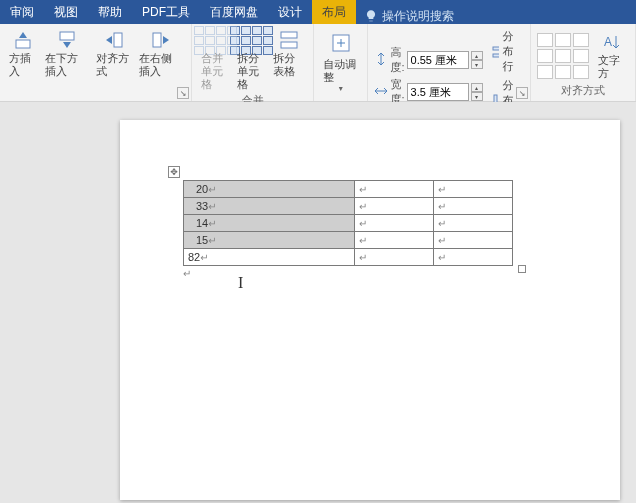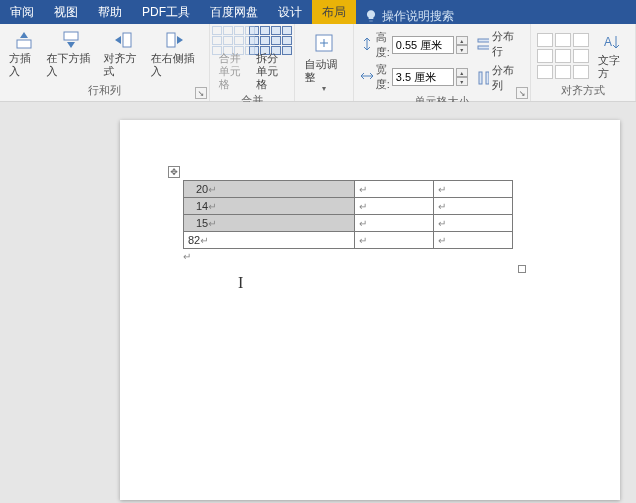--- a/index.html
+++ b/index.html
@@ -100,21 +100,20 @@
       <div class="btn">
         <span class="icon">
             <svg width="20" height="20">
               <rect x="2" y="3" width="8" height="14" fill="#fff" stroke="#6a8bc0"></rect>
               <path d="M18 10 L12 6 L12 14 Z" fill="#4f81bd"></path>
             </svg>
           </span>
         <span class="lbl">在右侧插入</span>
       </div>
     </div>
-    <div class="group-label">行和列</div>
     <div class="launcher">↘</div>
   </div>
 
   <div class="group">
     <div class="group-ctrls">
       <div class="btn disabled">
         <span class="icon">
             <div class="mini-grid">
               <span></span>
               <span></span>
@@ -145,20 +144,29 @@
               <span></span>
               <span></span>
               <span></span>
               <span></span>
               <span></span>
               <span></span>
             </div>
           </span>
         <span class="lbl">拆分
 单元格</span>
+      </div>
+      <div class="btn">
+        <span class="icon">
+            <svg width="20" height="20">
+              <rect x="2" y="2" width="16" height="6" fill="#fff" stroke="#6a8bc0"></rect>
+              <rect x="2" y="12" width="16" height="6" fill="#fff" stroke="#6a8bc0"></rect>
+            </svg>
+          </span>
+        <span class="lbl">拆分表格</span>
       </div>
     </div>
     <div class="group-label">合并</div>
   </div>
 
   <div class="group" style="min-width:50px">
     <div class="group-ctrls">
       <div class="btn big">
         <span class="icon">
             <svg width="24" height="24">
@@ -251,20 +259,25 @@
   <div class="page">
     <div class="move-handle">✥</div>
     <table class="doc-table">
       <tbody id="tbody">
           <tr>
             <td class="sel">20<span class="para-mark">↵</span></td>
             <td><span class="para-mark">↵</span></td>
             <td><span class="para-mark">↵</span></td>
           </tr>
           <tr>
+            <td class="sel">33<span class="para-mark">↵</span></td>
+            <td><span class="para-mark">↵</span></td>
+            <td><span class="para-mark">↵</span></td>
+          </tr>
+          <tr>
             <td class="sel">14<span class="para-mark">↵</span></td>
             <td><span class="para-mark">↵</span></td>
             <td><span class="para-mark">↵</span></td>
           </tr>
           <tr>
             <td class="sel">15<span class="para-mark">↵</span></td>
             <td><span class="para-mark">↵</span></td>
             <td><span class="para-mark">↵</span></td>
           </tr>
           <tr>

